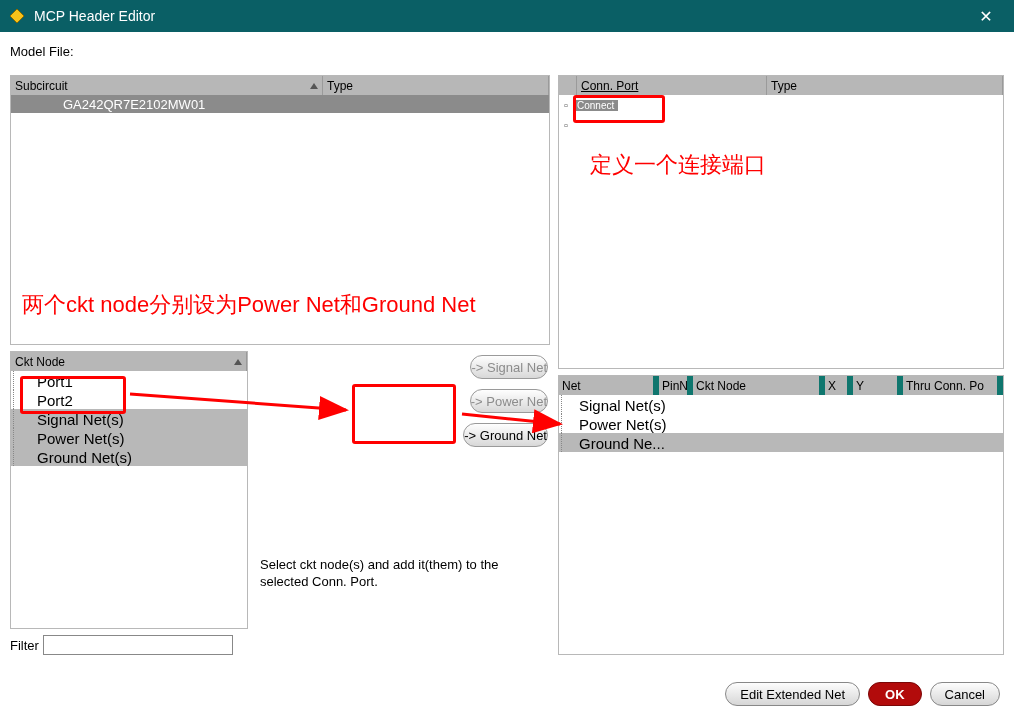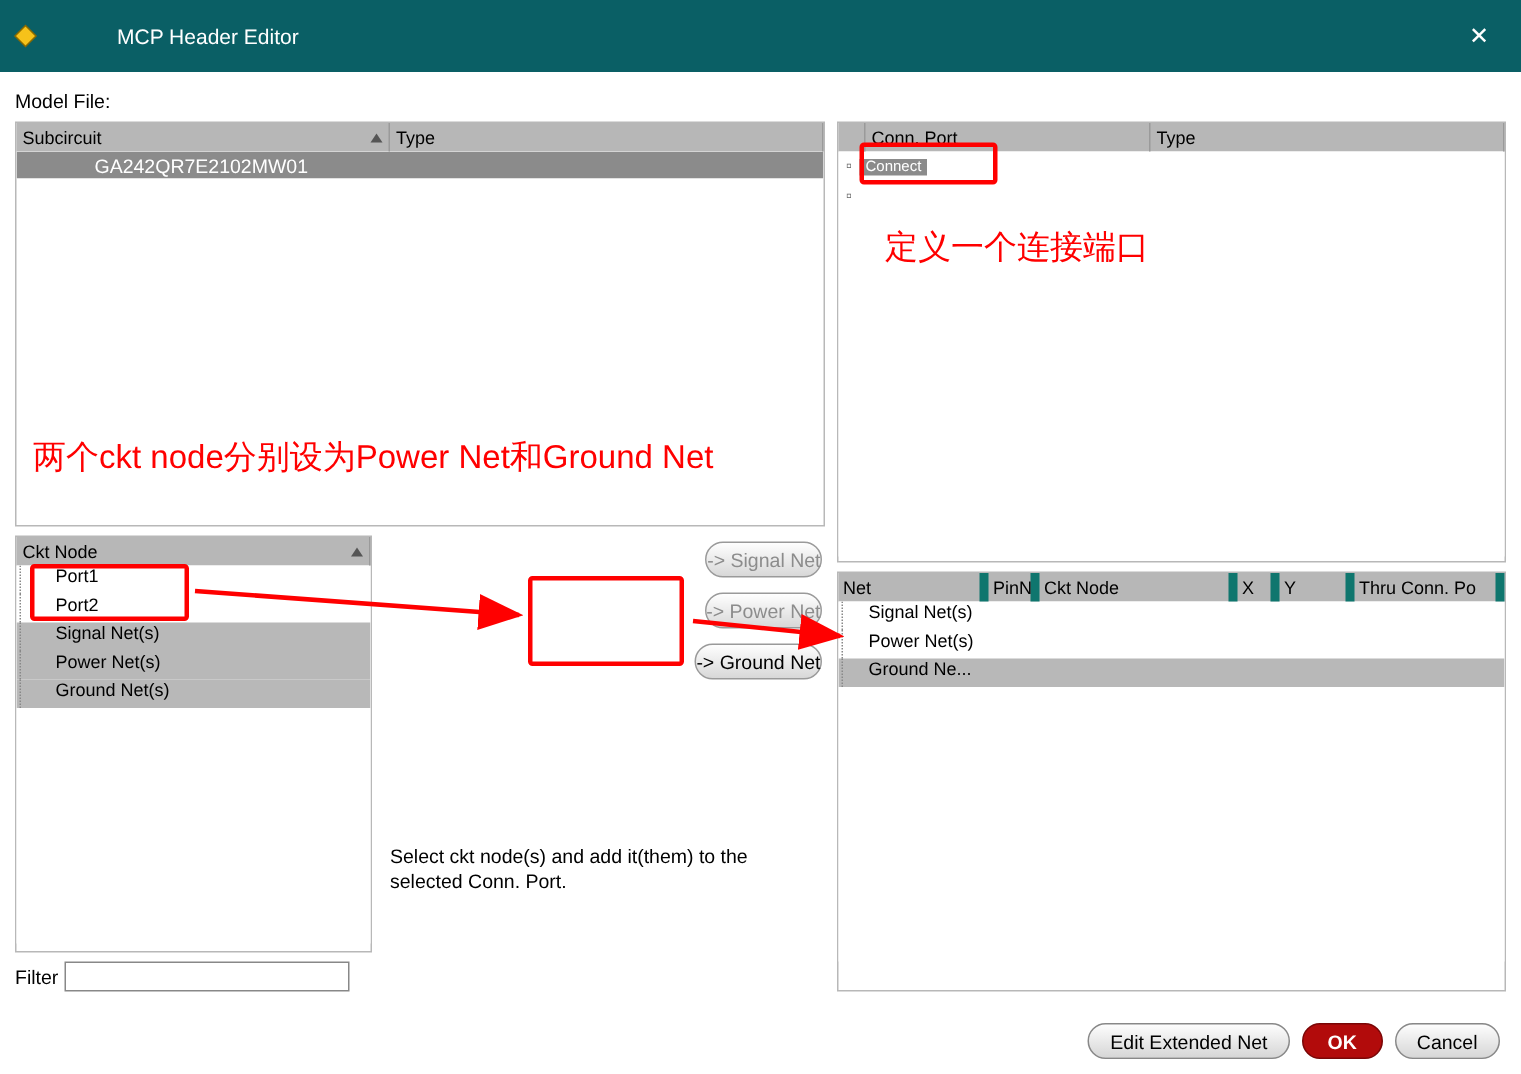--- a/index.html
+++ b/index.html
@@ -1,44 +1,44 @@
 <!DOCTYPE html>
 <html><head>
 <meta charset="utf-8">
 <style>
   * { box-sizing: border-box; margin: 0; padding: 0; font-family: "Segoe UI", Arial, sans-serif; }
   body { width: 1014px; height: 716px; background: #fff; overflow: hidden; position: relative; }
 
-  .titlebar { height: 48px; background: #0a5f65; display: flex; align-items: center; padding: 0 8px; color: #fff; gap: 44px; }
+  .titlebar { height: 32px; background: #0a5f65; display: flex; align-items: center; padding: 0 8px; color: #fff; }
   .titlebar .icon-wrap { width: 18px; height: 18px; margin-right: 8px; display: flex; align-items: center; justify-content: center; }
   .titlebar .title { font-size: 14px; flex: 1; }
   .titlebar .close { width: 40px; height: 100%; display: flex; align-items: center; justify-content: center; font-size: 16px; cursor: pointer; }
 
   .body { position: relative; padding: 12px 10px 0 10px; height: 640px; }
-  .model-file { font-size: 13px; margin-bottom: 6px; }
+  .model-file { font-size: 13px; margin-bottom: 16px; }
 
   .main-grid { display: flex; gap: 8px; height: 580px; }
   .left-col { width: 540px; display: flex; flex-direction: column; }
   .right-col { flex: 1; display: flex; flex-direction: column; }
 
   .panel { border: 1px solid #b8b8b8; background: #fff; position: relative; }
   .hdr-row { display: flex; height: 19px; background: #b7b7b7; font-size: 12px; color: #000; }
   .hdr-cell { padding: 1px 4px; border-right: 1px solid #9a9a9a; display: flex; align-items: center; }
   .hdr-cell.sort::after { content: ""; margin-left: auto; width: 0; height: 0; border-left: 4px solid transparent; border-right: 4px solid transparent; border-bottom: 6px solid #555; }
 
   .list-area { overflow: auto; background: #fff; }
   .data-row { display: flex; height: 18px; font-size: 13px; align-items: center; }
   .data-row.sel { background: #8b8b8b; color: #fff; }
   .data-cell { padding: 0 4px; }
 
   .left-top { height: 270px; }
   .left-bottom { flex: 1; display: flex; gap: 6px; margin-top: 6px; }
   .ckt-panel { width: 238px; }
   .ckt-list-area { height: 252px; }
-  .tree-item { display: flex; align-items: flex-start; height: 19px; font-size: 12px; padding-left: 12px; position: relative; }
+  .tree-item { display: flex; align-items: flex-end; height: 19px; font-size: 15px; padding-left: 12px; position: relative; }
   .tree-item .dots { position: absolute; left: 2px; width: 8px; height: 100%; border-left: 1px dotted #888; }
   .tree-item.sel { background: #b8b8b8; }
 
   .mid-col { flex: 1; padding: 4px 2px; display: flex; flex-direction: column; gap: 10px; align-items: flex-end; }
   .btn3d {
     height: 24px; border: 1px solid #9a9a9a; border-radius: 12px;
     background: linear-gradient(#fefefe,#d8d8d8);
     font-size: 13px; display: flex; align-items: center; justify-content: center;
     cursor: pointer;
   }
@@ -82,21 +82,21 @@
 
 <div class="body">
   <div class="model-file">Model File:</div>
 
   <div class="main-grid">
 
     <div class="left-col">
 
       <div class="panel left-top">
         <div class="hdr-row">
-          <div class="hdr-cell sort" style="width:249px;">Subcircuit</div>
+          <div class="hdr-cell sort" style="width:312px;">Subcircuit</div>
           <div class="hdr-cell" style="flex:1;">Type</div>
         </div>
         <div class="list-area">
           <div class="data-row sel">
             <div class="data-cell" style="width:312px;margin-left:48px;">GA242QR7E2102MW01</div>
           </div>
         </div>
       </div>
 
       <div class="left-bottom">

